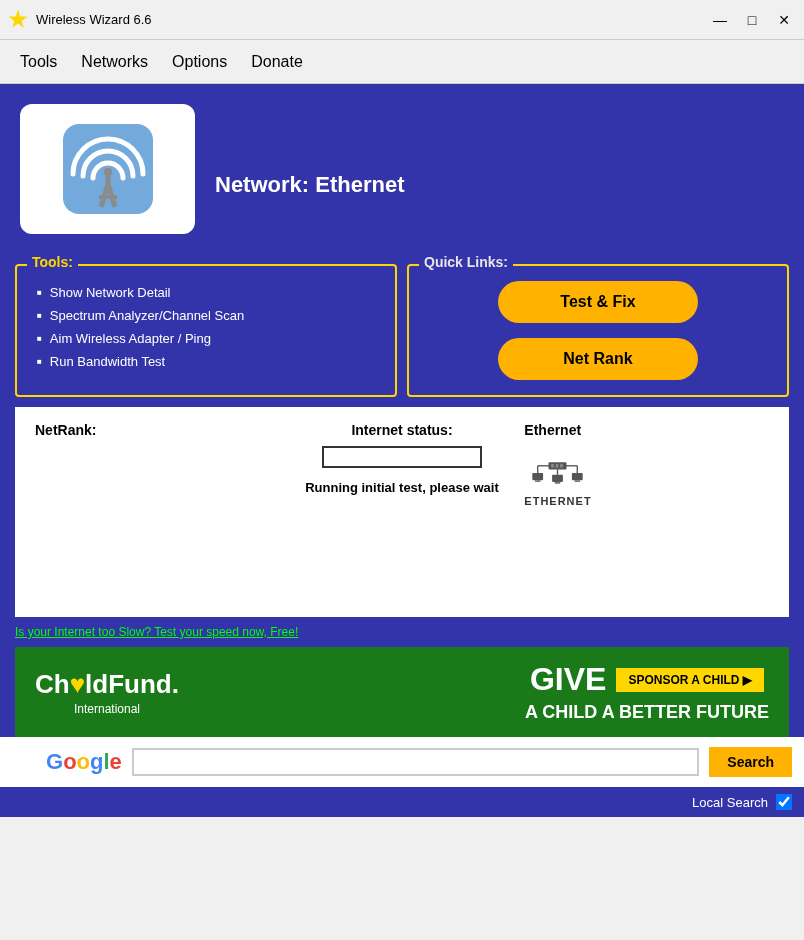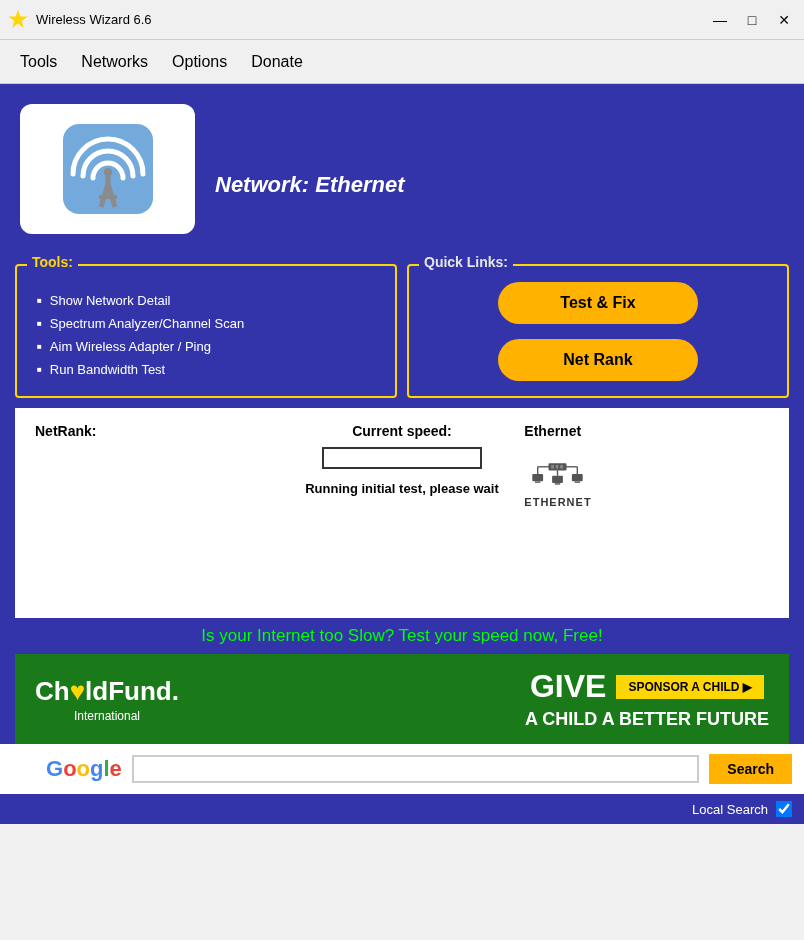--- a/index.html
+++ b/index.html
@@ -95,21 +95,20 @@
     .wifi-icon-svg {
       width: 100px;
       height: 100px;
     }
     .network-info {
       color: white;
     }
     .network-name {
       font-size: 22px;
       font-weight: bold;
-      font-style: italic;
       color: white;
       margin-bottom: 8px;
       margin-top: 40px;
     }
     .provider-name {
       font-size: 22px;
       font-weight: bold;
       font-style: italic;
       color: white;
     }
@@ -135,21 +134,20 @@
       top: -12px;
       left: 10px;
       background: #3333aa;
       padding: 0 5px;
       color: #FFD700;
       font-size: 14px;
       font-weight: bold;
     }
     .tools-list {
       list-style: none;
-      margin-top: 8px;
     }
     .tools-list li {
       color: white;
       font-size: 13px;
       padding: 4px 0;
       cursor: pointer;
       display: flex;
       align-items: center;
     }
     .tools-list li::before {
@@ -264,24 +262,24 @@
       letter-spacing: 1px;
       margin-top: 4px;
     }
 
     
     .ad-section {
       background: #3333aa;
       padding: 8px 15px 0 15px;
     }
     .speed-link {
-      text-align: center;
       display: block;
       color: #00FF00;
-      font-size: 17px;
+      font-size: 12px;
+      text-decoration: underline;
       cursor: pointer;
       margin-bottom: 8px;
     }
     .ad-banner {
       background: #1a7a1a;
       padding: 1px 20px;
       display: flex;
       align-items: center;
       justify-content: space-between;
       min-height: 90px;
@@ -459,21 +457,21 @@
       <button class="quick-btn">Net Rank</button>
     </div>
   </div>
 
   <div class="status-section">
     <div class="status-grid">
       <div class="netrank-area">
         <span class="netrank-label">NetRank:</span>
       </div>
       <div class="current-status-area">
-        <span class="current-status-label">Current speed:</span>
+        <span class="current-status-label">Internet status:</span>
         <div class="status-bar-container"></div>
         <div class="status-message">Running initial test, please wait</div>
       </div>
       <div class="ethernet-area">
         <span class="ethernet-label">Ethernet</span>
         <div class="ethernet-icon">
 
           <svg class="ethernet-svg-container" viewBox="0 0 60 50">
 
             <rect x="20" y="18" width="20" height="8" fill="#555" rx="1"></rect>

